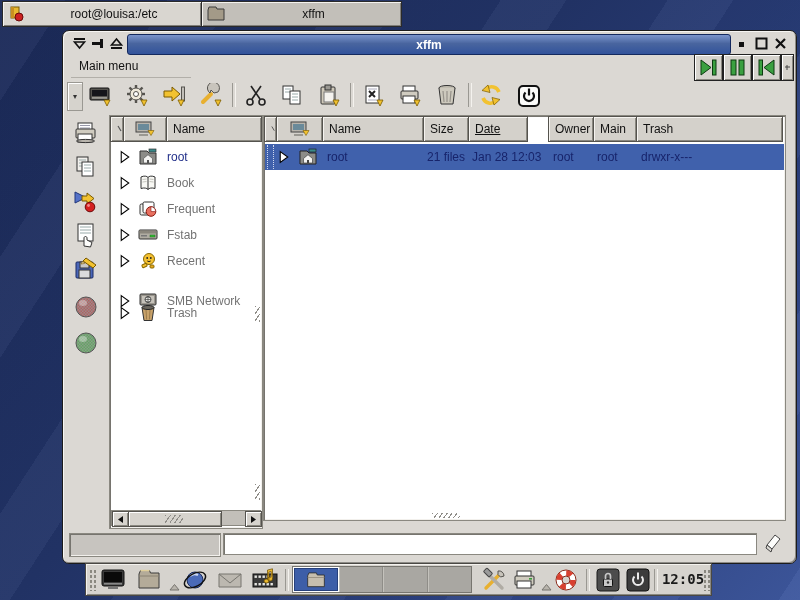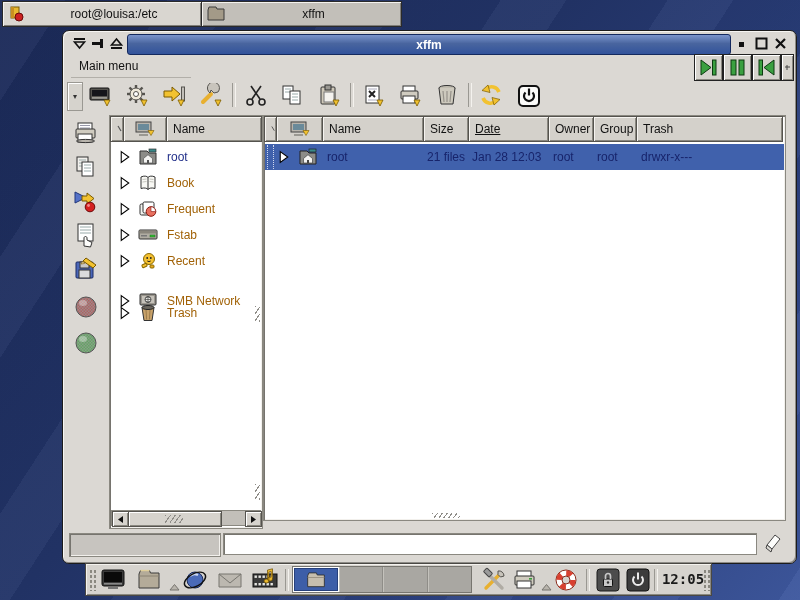--- a/index.html
+++ b/index.html
@@ -34,21 +34,21 @@
   .sbtn{position:absolute;left:9px;width:28px;height:28px;display:flex;align-items:center;justify-content:center;}
   .panel{position:absolute;background:#fff;border:1px solid #8a8880;
     box-shadow:inset 1px 1px 0 #76746e,inset -1px -1px 0 #f2f0ec;}
   .hcell{position:absolute;top:0;height:26px;background:#d4d1cb;border:1px solid #55534e;
     box-shadow:inset 1px 1px 0 #f6f4f0,inset -1px -1px 0 #8a8880;
     display:flex;align-items:center;box-sizing:border-box;padding-left:6px;font-size:12px;color:#111;}
   .hicon{justify-content:center;padding-left:0;}
   .trow{position:absolute;left:1px;right:1px;height:26px;display:flex;align-items:center;}
   .exp{width:12px;height:14px;margin-left:8px;flex:none;}
   .ticon{flex:none;margin-left:6px;}
-  .tlabel{margin-left:8px;font-size:12px;color:#a16207;white-space:nowrap;}
+  .tlabel{margin-left:8px;font-size:12px;color:#737373;white-space:nowrap;}
   .rowsel{background:#4061ac;}
   .rowsel .cell{color:#17246b;}
   .cell{position:absolute;top:0;height:26px;display:flex;align-items:center;font-size:12px;white-space:nowrap;}
   .hatch{background:repeating-linear-gradient(125deg,#8f8d88 0 1px,transparent 1px 4px);}
   .hsb{position:absolute;height:16px;background:#c2bfb9;border:1px solid #8a8880;box-sizing:border-box;}
   .sbbtn{position:absolute;top:0;width:15px;height:14px;background:#d6d3cd;border:1px solid #55534e;
     box-shadow:inset 1px 1px 0 #fff,inset -1px -1px 0 #8a8880;display:flex;align-items:center;justify-content:center;}
   .sbthumb{position:absolute;top:0;height:14px;background:#d6d3cd;border:1px solid #55534e;
     box-shadow:inset 1px 1px 0 #fff,inset -1px -1px 0 #8a8880;}
   .statusbox{position:absolute;left:6px;top:502px;width:150px;height:22px;background:#c7c4bf;
@@ -505,28 +505,28 @@
             <rect x="4" y="14" width="9" height="2" fill="#9a9892"></rect>
             <path d="M13 10.5 h6 l-3 5 z" fill="#f2c230" stroke="#7a5a00" stroke-width="0.6"></path>
           </svg>
       </div>
       <div class="hcell" style="left:58px;width:102px;">
           <span>Name</span>
         </div>
       <div class="hcell" style="left:159px;width:46px;">
           <span>Size</span>
         </div>
-      <div class="hcell" style="left:204px;width:81px;text-decoration:underline;">
+      <div class="hcell" style="left:204px;width:60px;text-decoration:underline;">
           <span>Date</span>
         </div>
       <div class="hcell" style="left:284px;width:46px;">
           <span>Owner</span>
         </div>
       <div class="hcell" style="left:329px;width:44px;">
-          <span>Group</span>
+          <span>Main</span>
         </div>
       <div class="hcell" style="left:372px;width:147px;">
           <span>Trash</span>
         </div>
 
       <div class="trow rowsel" style="top:28px;height:26px;">
         <div style="position:absolute;left:2px;top:1px;bottom:1px;width:5px;border-left:1px dotted #d0d8ee;border-right:1px dotted #d0d8ee;"></div>
         <svg class="exp" style="margin-left:13px" width="11" height="13" viewBox="0 0 11 13">
             <path d="M2 1.5 L9 6.5 L2 11.5 z" fill="#fff" stroke="#000"></path>
           </svg>

